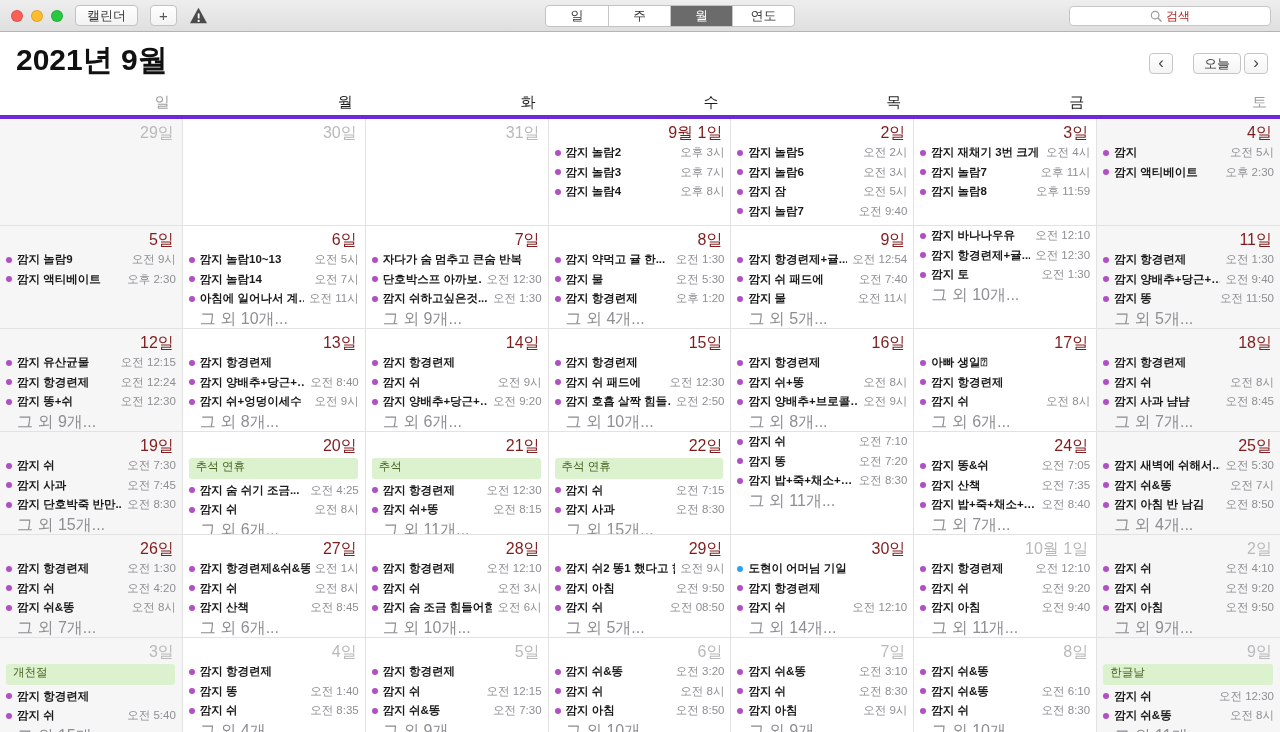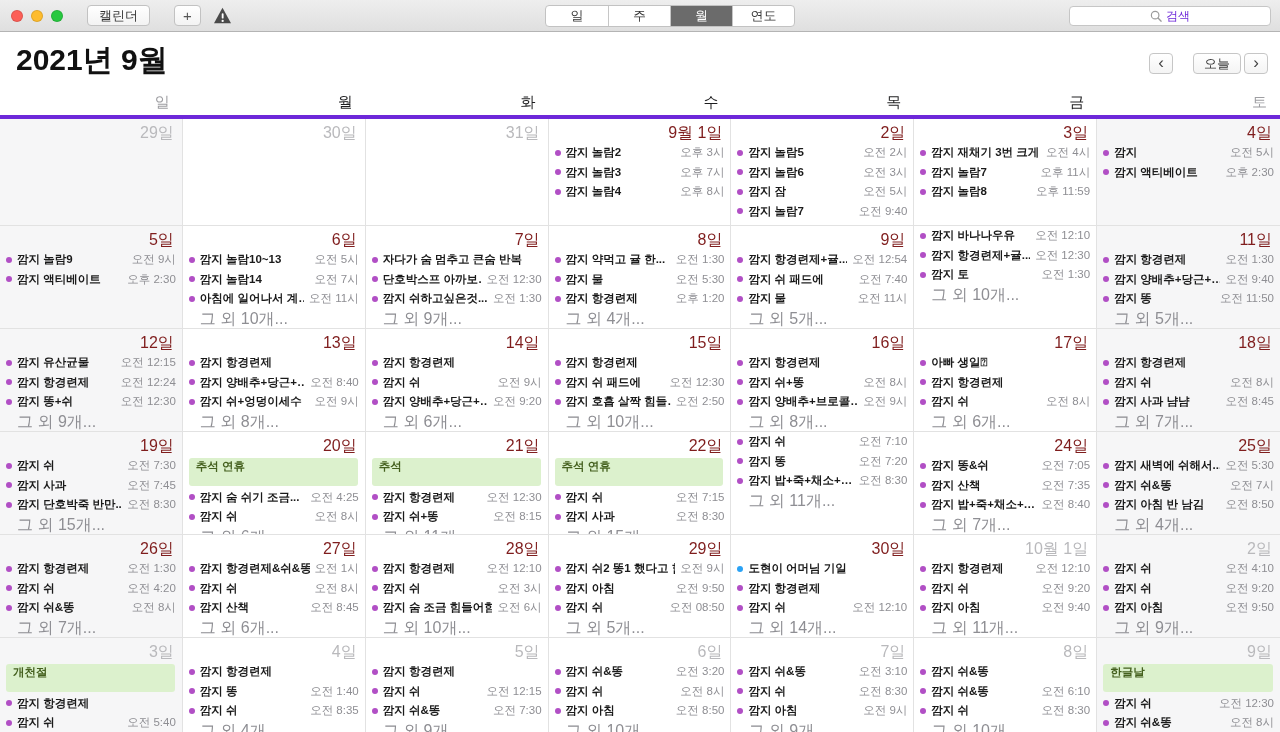--- a/index.html
+++ b/index.html
@@ -12,40 +12,40 @@
   .toolbar {
     height:32px; background:linear-gradient(#eeeeee,#dfdfdf);
     border-bottom:1px solid #b4b4b4; display:flex; align-items:center; position:relative;
   }
   .traffic { display:flex; gap:8px; padding-left:11px; }
   .light { width:12px; height:12px; border-radius:50%; border:1px solid rgba(0,0,0,.12); }
   .light.red{ background:#fc5f57; } .light.yellow{ background:#febc2e; } .light.green{ background:#28c840; }
   .tb-btn {
     height:21px; border:1px solid #c2c2c2; border-radius:4px;
     background:linear-gradient(#ffffff,#f3f3f3); font-size:13px; color:#333;
-    display:flex; align-items:center; padding:0 11px; margin-left:24px;
+    display:flex; align-items:center; padding:0 11px; margin-left:12px;
   }
   .tb-btn.plus { padding:0 8px; font-size:15px; color:#555; }
   .warn { margin-left:12px; display:flex; align-items:center; }
   .segmented {
     position:absolute; left:545px; top:5px; height:22px; display:flex;
     border:1px solid #c2c2c2; border-radius:4px; overflow:hidden; background:#fff;
   }
   .seg {
     width:62px; text-align:center; font-size:13px; line-height:20px; color:#333;
     border-left:1px solid #c6c6c6;
   }
   .seg:first-child { border-left:none; }
   .seg.active { background:#6b6b6b; color:#fff; }
   .search {
     position:absolute; right:9px; top:6px; width:202px; height:20px;
     border:1px solid #c6c6c6; border-radius:4px; background:#fff;
     display:flex; align-items:center; justify-content:center; gap:4px;
   }
-  .search span { font-size:12px; color:#6d28d9; }
+  .search span { font-size:12px; color:#b91c1c; }
   
   .title-bar { height:83px; position:relative; background:#fff; }
   .month-title { position:absolute; left:16px; top:8px; font-size:30px; font-weight:600; color:#111; }
   .nav { position:absolute; right:12px; top:21px; display:flex; gap:3px; }
   .nav-btn {
     height:21px; border:1px solid #c6c6c6; border-radius:4px;
     background:linear-gradient(#ffffff,#f4f4f4); font-size:13px; color:#333;
     display:flex; align-items:center; justify-content:center;
   }
   .nav-btn.chev { width:24px; font-size:17px; color:#444; padding-bottom:2px; }
@@ -64,22 +64,22 @@
   .cell.weekend { background:#f6f6f7; }
   .day-num { text-align:right; font-size:16px; color:#7f1d1d; padding:5px 8px 1px; line-height:18px; }
   .cell.dim .day-num { color:#b9b9bc; }
   .lines { padding:0 6px; }
   .ev { display:flex; align-items:center; height:19.5px; gap:5px; }
   .ev .dot { width:6px; height:6px; border-radius:50%; background:var(--dot-purple); flex:none; }
   .ev .dot.blue { background:var(--dot-blue); }
   .ev .t { font-size:11.5px; font-weight:700; color:#1a1a1a; white-space:nowrap; overflow:hidden; flex:1; }
   .ev .time { font-size:11.5px; color:#8e8e93; white-space:nowrap; margin-left:auto; }
   .banner {
-    height:28px; margin:2px 1px 1.5px 0; background:var(--holiday-bg); border-radius:3px;
-    font-size:11.5px; font-weight:700; color:var(--holiday-text); line-height:16px; padding:0 7px;
+    height:21px; margin:2px 1px 1.5px 0; background:var(--holiday-bg); border-radius:3px;
+    font-size:11.5px; font-weight:400; color:var(--holiday-text); line-height:16px; padding:0 7px;
     white-space:nowrap; overflow:hidden;
   }
   .more { font-size:16px; color:#8e8e93; padding-left:11px; height:19.5px; line-height:19.5px; }
 </style>
 </head>
 <body>
 
 <div class="toolbar">
   <div class="traffic">
     <span class="light red"></span>

